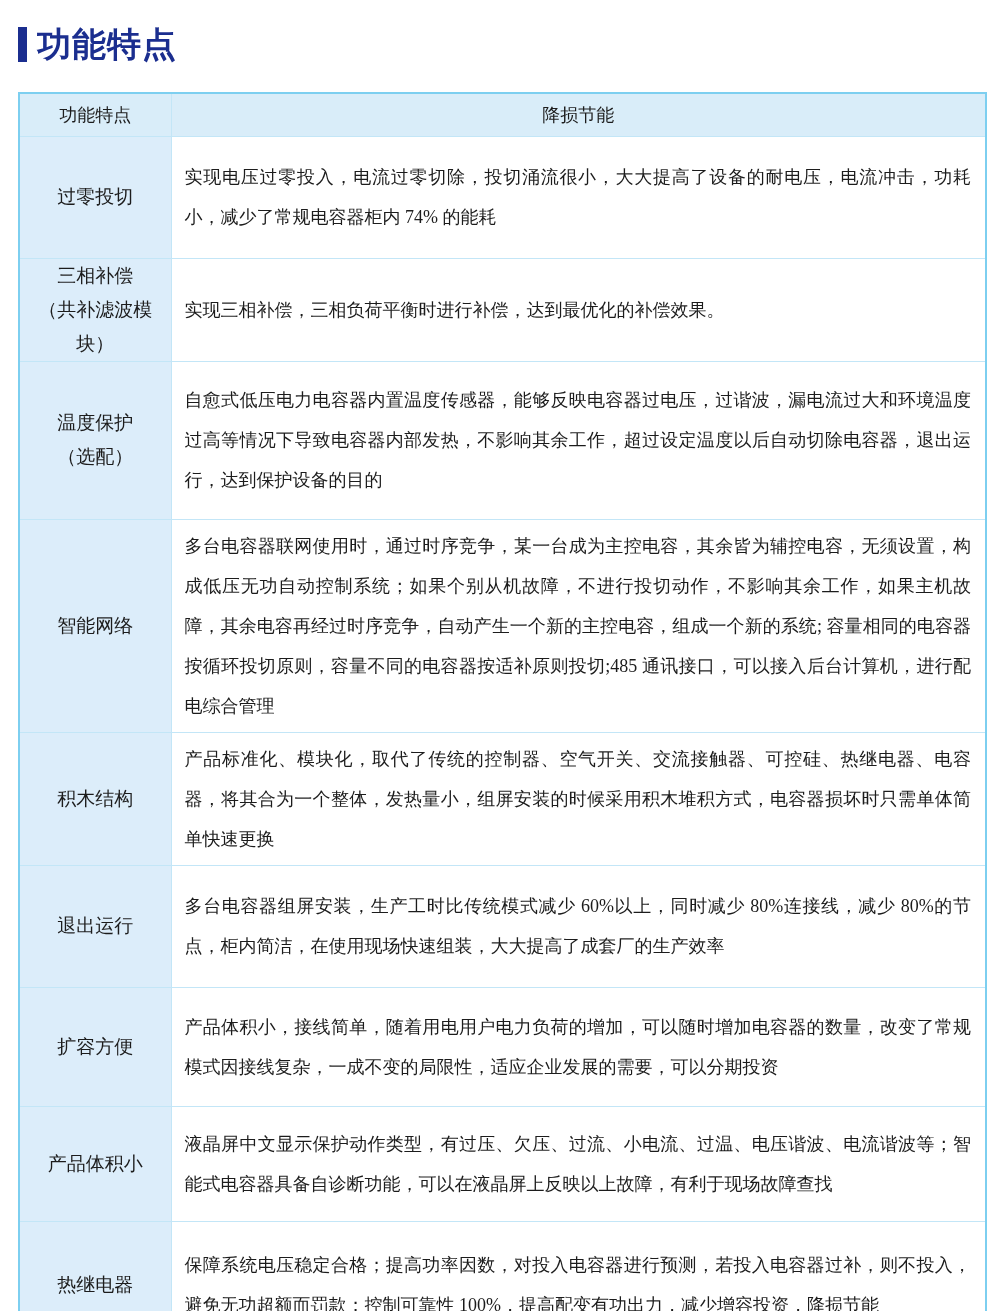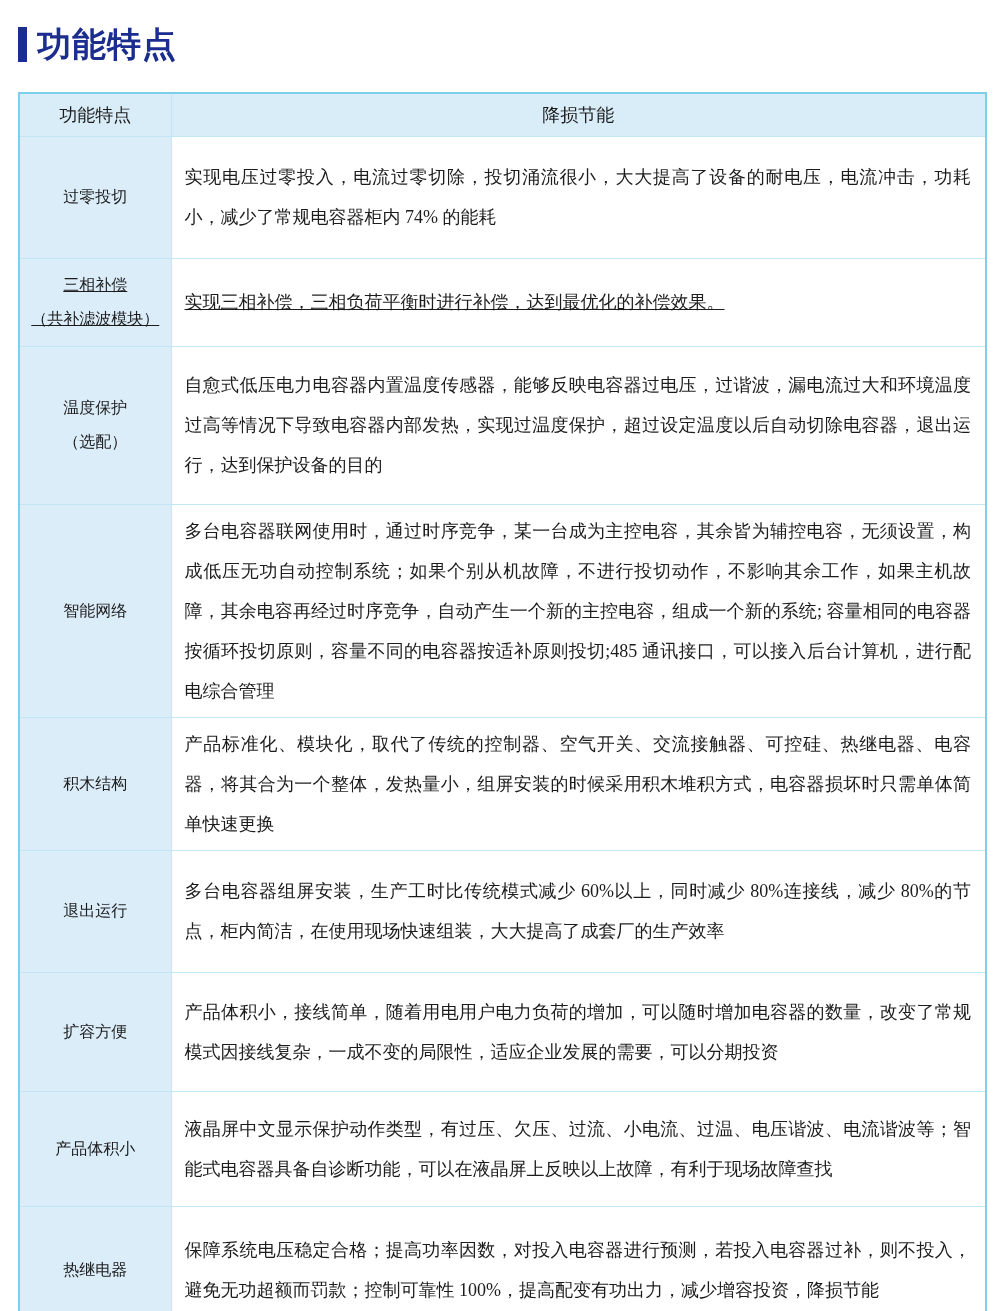--- a/index.html
+++ b/index.html
@@ -55,35 +55,35 @@
     background: #d9edf9;
     font-weight: normal;
     font-size: 18px;
     text-align: center;
     vertical-align: middle;
   }
   .feature-cell {
     background: #dcedfa;
     text-align: center;
     vertical-align: middle;
-    font-size: 16px;
+    font-size: 19px;
     line-height: 34px;
     padding: 0 4px;
   }
   .desc-cell {
     background: #ffffff;
     vertical-align: middle;
     font-size: 18px;
     line-height: 40px;
     text-align: justify;
     padding: 6px 14px 6px 13px;
   }
   
   #table-body tr:nth-child(1) { height: 122px; }
-  #table-body tr:nth-child(2) { height: 88px; text-decoration: underline;  }
+  #table-body tr:nth-child(2) { height: 88px;  }
   #table-body tr:nth-child(3) { height: 158px; }
   #table-body tr:nth-child(4) { height: 197px; }
   #table-body tr:nth-child(5) { height: 121px; }
   #table-body tr:nth-child(6) { height: 122px; }
   #table-body tr:nth-child(7) { height: 119px; }
   #table-body tr:nth-child(8) { height: 115px; }
   #table-body tr:nth-child(9) { height: 128px; }
 </style>
 </head>
 <body>
@@ -117,21 +117,21 @@
       <div class="feature-sub">（共补滤波模块）</div>
     </td>
     <td class="desc-cell">实现三相补偿，三相负荷平衡时进行补偿，达到最优化的补偿效果。</td>
   </tr>
 
   <tr class="feature-row">
     <td class="feature-cell">
       <div class="feature-name">温度保护</div>
       <div class="feature-sub">（选配）</div>
     </td>
-    <td class="desc-cell">自愈式低压电力电容器内置温度传感器，能够反映电容器过电压，过谐波，漏电流过大和环境温度过高等情况下导致电容器内部发热，实现过温度保护，超过设定温度以后自动切除电容器，退出运行，达到保护设备的目的</td>
+    <td class="desc-cell">自愈式低压电力电容器内置温度传感器，能够反映电容器过电压，过谐波，漏电流过大和环境温度过高等情况下导致电容器内部发热，不影响其余工作，超过设定温度以后自动切除电容器，退出运行，达到保护设备的目的</td>
   </tr>
 
   <tr class="feature-row">
     <td class="feature-cell">
       <div class="feature-name">智能网络</div>
       <div class="feature-sub"></div>
     </td>
     <td class="desc-cell">多台电容器联网使用时，通过时序竞争，某一台成为主控电容，其余皆为辅控电容，无须设置，构成低压无功自动控制系统；如果个别从机故障，不进行投切动作，不影响其余工作，如果主机故障，其余电容再经过时序竞争，自动产生一个新的主控电容，组成一个新的系统; 容量相同的电容器按循环投切原则，容量不同的电容器按适补原则投切;485 通讯接口，可以接入后台计算机，进行配电综合管理</td>
   </tr>
 

